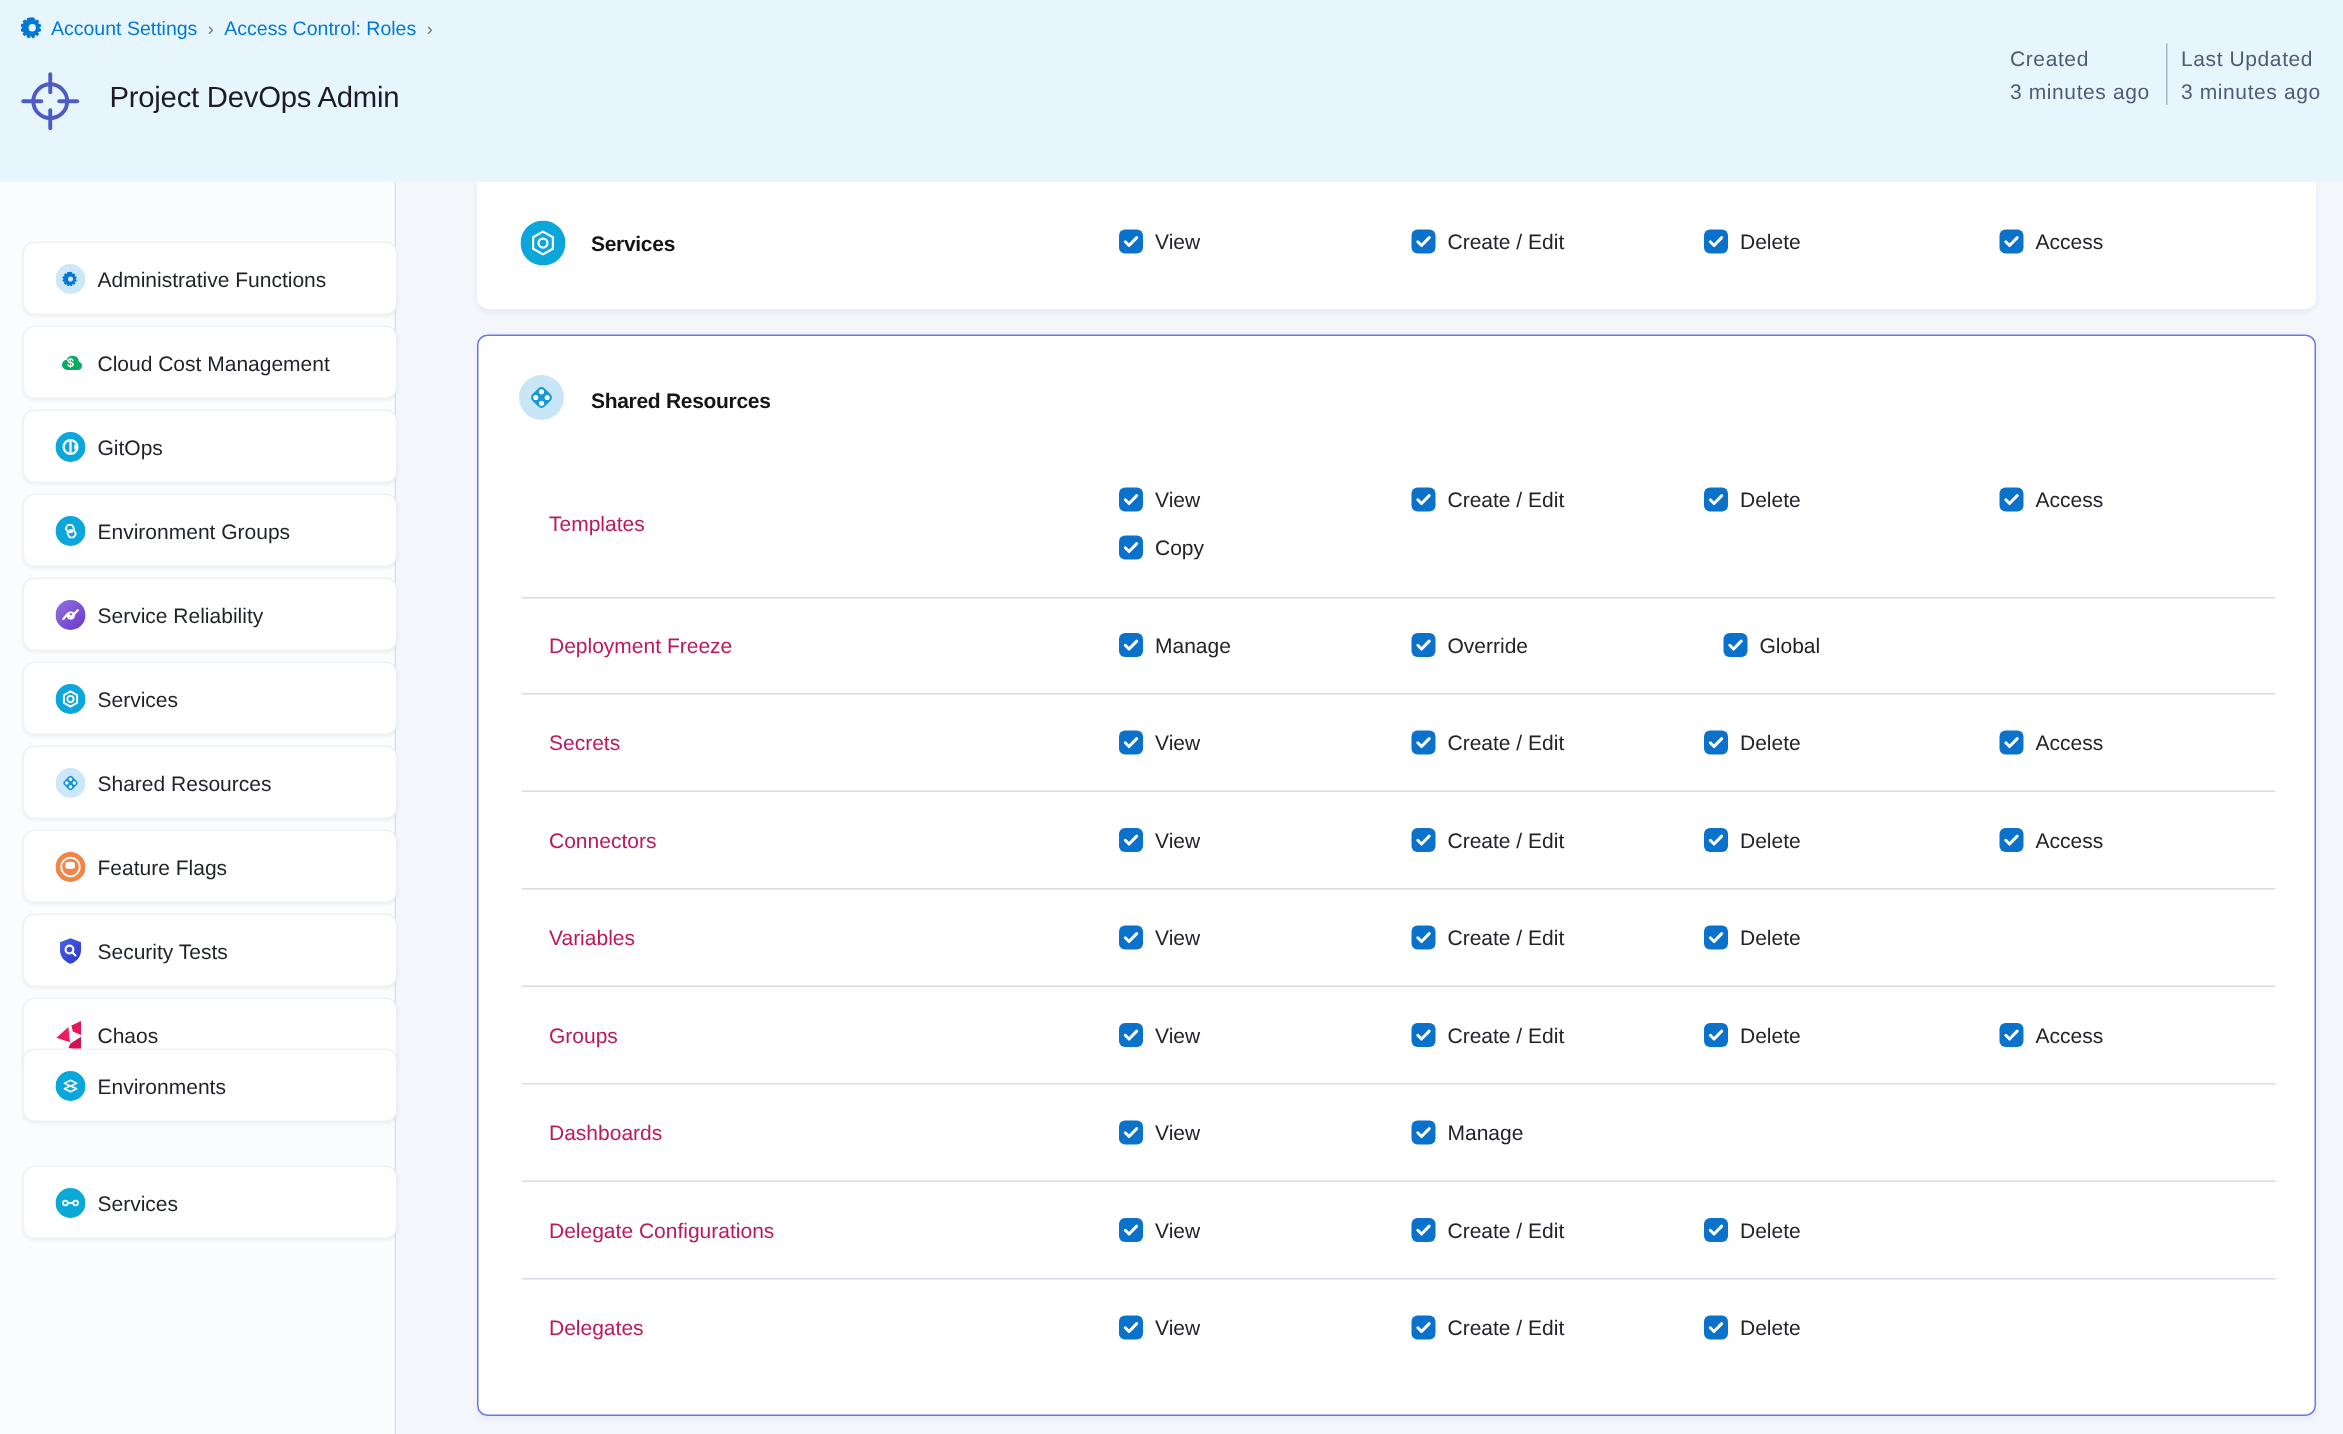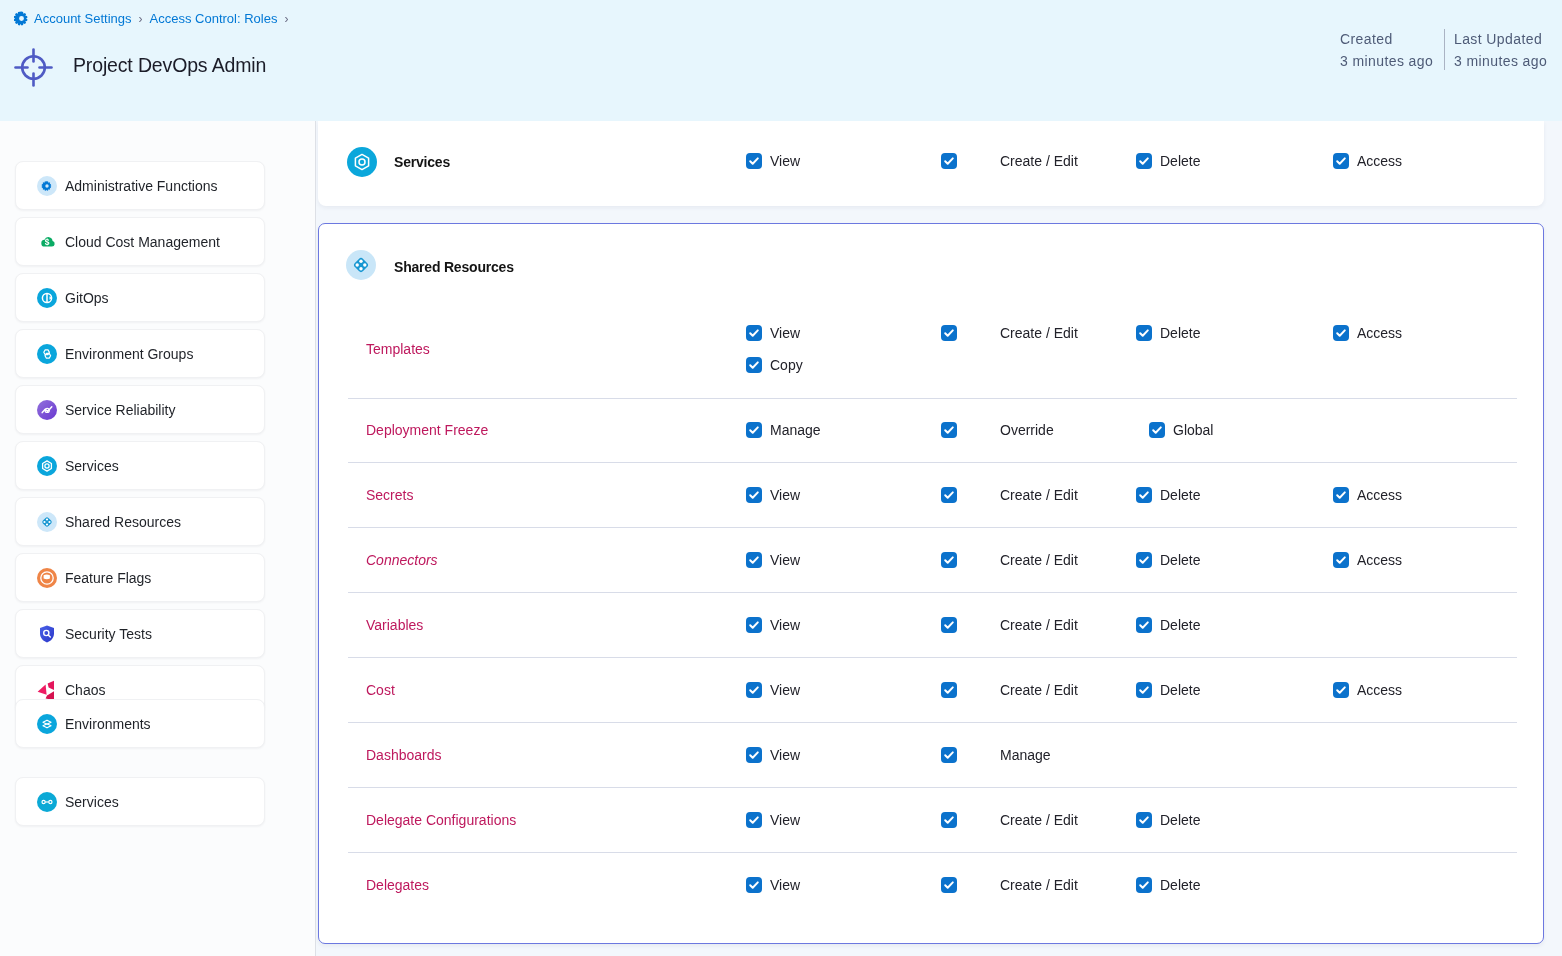--- a/index.html
+++ b/index.html
@@ -13,39 +13,39 @@
 .crumbs .sep { color:#6b6d85; margin:0 7px; font-size:12px; }
 .title { position:absolute; left:73px; top:54px; font-size:19.5px; color:#1b1c28; font-weight:400; letter-spacing:-0.15px; }
 .scope { position:absolute; left:13px; top:47px; }
 .meta { position:absolute; right:14px; top:28px; display:flex; color:#4e5b77; font-size:14px; letter-spacing:0.4px; }
 .meta .col { line-height:22px; }
 .meta .col1 { width:104px; }
 .meta .col2 { width:94px; }
 .meta .vdiv { width:1px; background:#aab3c3; margin:1px 9px 0 0; height:41px; }
 
 
-.side { position:absolute; left:0; top:121px; width:316px; height:835px; background:#fbfcfd; border-right:1px solid #dde0e6; z-index:4; }
+.side { position:absolute; left:0; top:121px; width:264px; height:835px; background:#fbfcfd; border-right:1px solid #dde0e6; z-index:4; }
 .scard { position:absolute; left:15px; width:250px; height:49px; background:#fff; border:1px solid #f0f1f3; border-radius:8px; box-shadow:0 1px 2px rgba(40,41,61,.05); display:flex; align-items:center; }
 .scard .ic { position:absolute; left:21px; top:50%; transform:translateY(-50%); width:20px; height:20px; }
 .scard .lbl { position:absolute; left:49px; font-size:14px; color:#1f2228; white-space:nowrap; }
 
 
 .main { position:absolute; left:290px; top:121px; width:1272px; height:835px; background:#f3f7fc; }
 .card1 { position:absolute; left:28px; top:0; width:1226px; height:85px; background:#fff; border-radius:0 0 8px 8px; box-shadow:0 2px 4px rgba(40,41,61,.06); }
 .inner { position:absolute; left:-1px; top:-1px; width:1226px; height:721px; }
 .card2 { position:absolute; left:28px; top:102px; width:1226px; height:721px; background:#fff; border:1px solid #6c78e0; border-radius:7px; box-shadow:0 2px 4px rgba(40,41,61,.06); }
 .cardtitle { font-size:14px; font-weight:700; color:#141414; letter-spacing:-0.2px; position:absolute; white-space:nowrap; }
 .bigic { position:absolute; width:30px; height:30px; }
 .rowlbl { position:absolute; left:48px; font-size:14px; color:#be185d; white-space:nowrap; transform:translateY(-50%); }
 .hr { position:absolute; left:30px; width:1169px; height:1px; background:#d8dce8; }
 .cb { position:absolute; display:flex; align-items:center; transform:translateY(-50%); }
 .cb .box { width:16px; height:16px; background:#0b72cc; border-radius:4px; margin-right:8px; flex:none; position:relative; }
 .cb .box svg { position:absolute; left:2px; top:2px; }
 .cb .t { font-size:14px; color:#22222a; white-space:nowrap; }
-.c1 { left:428px; } .c2 { left:623px;gap:35px; } .c3 { left:818px; } .c4 { left:1015px; }
+.c1 { left:428px; } .c2 { left:623px; } .c3 { left:818px; } .c4 { left:1015px; }
 </style>
 </head>
 <body>
 
 <div class="main">
 
   <div class="card1">
     <svg class="bigic" style="left:29px;top:26px;" viewBox="0 0 30 30">
       <circle cx="15" cy="15" r="15" fill="#0ba7db"></circle>
       <path d="M15 7.4 L21.6 11.2 L21.6 18.8 L15 22.6 L8.4 18.8 L8.4 11.2 Z" fill="none" stroke="#fff" stroke-width="1.5" stroke-linejoin="round"></path>
@@ -192,21 +192,21 @@
         </div>
     <div class="cb c4" style="top:272px;">
           <span class="box">
             <svg width="12" height="12" viewBox="0 0 12 12">
               <path d="M2.2 6.2 L4.7 8.7 L9.8 3.4" fill="none" stroke="#fff" stroke-width="2" stroke-linecap="round" stroke-linejoin="round"></path>
             </svg>
           </span>
           <span class="t">Access</span>
         </div>
     <div class="hr" style="top:304px;"></div>
-    <div class="rowlbl" style="top:337px;font-style:italic;">Connectors</div>
+    <div class="rowlbl" style="top:337px;">Connectors</div>
     <div class="cb c1" style="top:337px;">
           <span class="box">
             <svg width="12" height="12" viewBox="0 0 12 12">
               <path d="M2.2 6.2 L4.7 8.7 L9.8 3.4" fill="none" stroke="#fff" stroke-width="2" stroke-linecap="round" stroke-linejoin="round"></path>
             </svg>
           </span>
           <span class="t">View</span>
         </div>
     <div class="cb c2" style="top:337px;">
           <span class="box">
@@ -252,21 +252,21 @@
         </div>
     <div class="cb c3" style="top:402px;">
           <span class="box">
             <svg width="12" height="12" viewBox="0 0 12 12">
               <path d="M2.2 6.2 L4.7 8.7 L9.8 3.4" fill="none" stroke="#fff" stroke-width="2" stroke-linecap="round" stroke-linejoin="round"></path>
             </svg>
           </span>
           <span class="t">Delete</span>
         </div>
     <div class="hr" style="top:434px;"></div>
-    <div class="rowlbl" style="top:467px;">Cost</div>
+    <div class="rowlbl" style="top:467px;">Groups</div>
     <div class="cb c1" style="top:467px;">
           <span class="box">
             <svg width="12" height="12" viewBox="0 0 12 12">
               <path d="M2.2 6.2 L4.7 8.7 L9.8 3.4" fill="none" stroke="#fff" stroke-width="2" stroke-linecap="round" stroke-linejoin="round"></path>
             </svg>
           </span>
           <span class="t">View</span>
         </div>
     <div class="cb c2" style="top:467px;">
           <span class="box">

